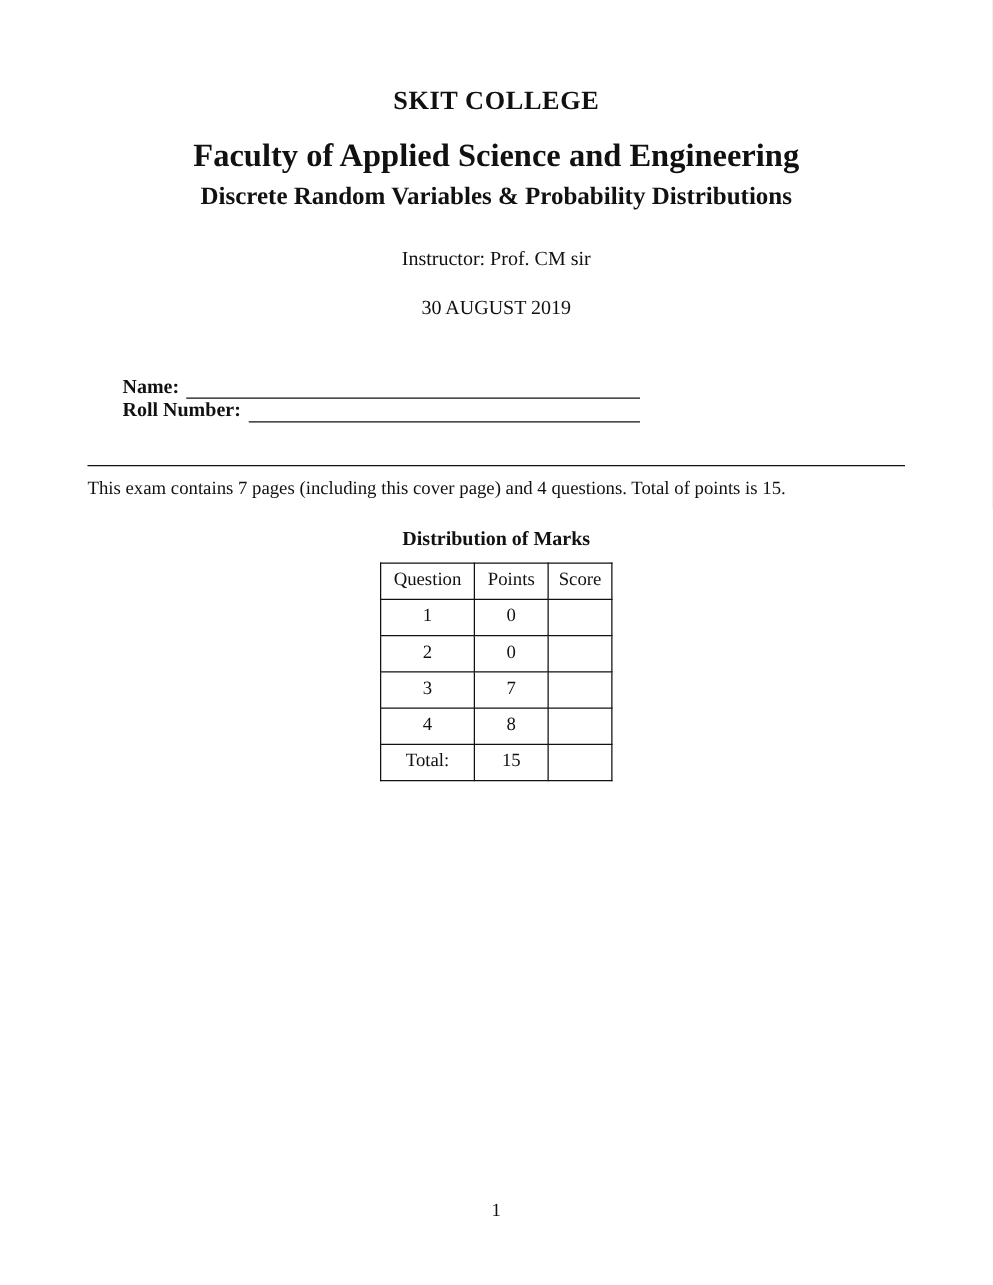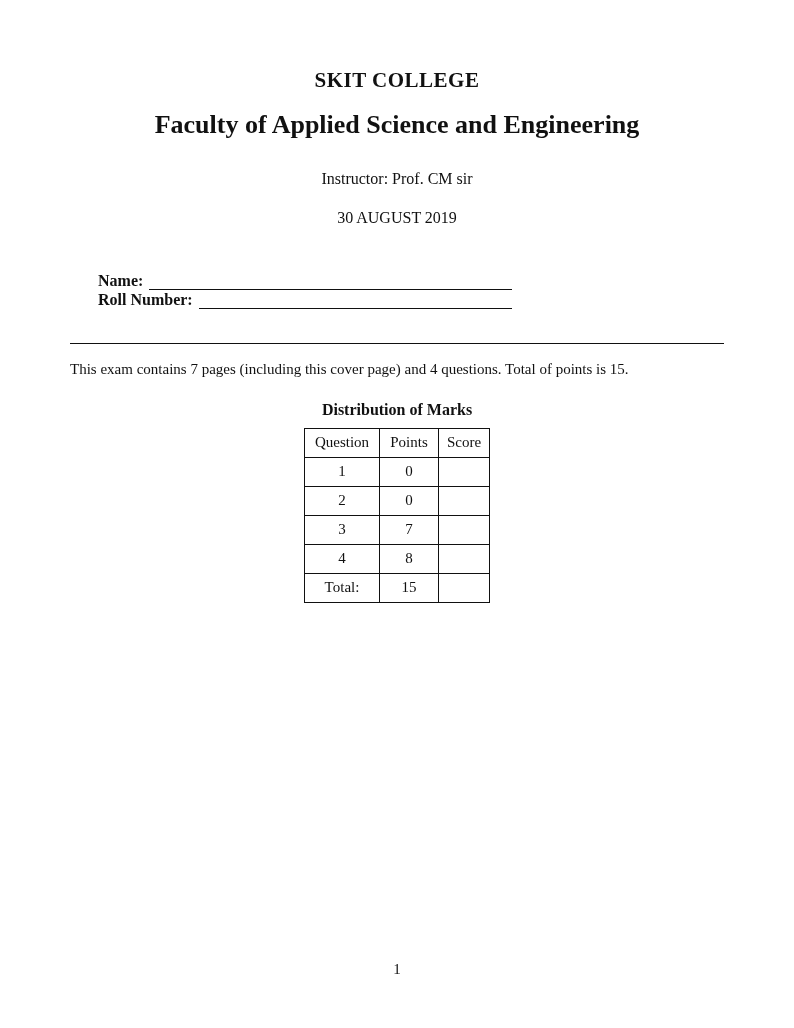--- a/index.html
+++ b/index.html
@@ -76,21 +76,21 @@
     flex: 1 1 auto;
     border-bottom: 1px solid #111111;
     height: 15px;
   }
   .divider-rule {
     border: none;
     border-top: 1px solid #111111;
     margin: 34px 70px 0 70px;
   }
   .exam-info {
-    margin: 16px 70px 0 70px;
+    margin: 9px 70px 0 70px;
     font-size: 15px;
     line-height: 1.25;
   }
   .marks-title {
     margin-top: 22px;
     text-align: center;
     font-size: 16px;
     font-weight: bold;
   }
   table.marks-table {
@@ -120,20 +120,21 @@
   }
 </style>
 </head>
 <body>
 
 <div class="page">
 
   <div class="header-block">
     <div class="college-title">SKIT COLLEGE</div>
     <div class="faculty-title">Faculty of Applied Science and Engineering</div>
+    <div class="quiz-subtitle">Discrete Random Variables &amp; Probability Distributions</div>
     <div class="instructor-line">Instructor: Prof. CM sir</div>
     <div class="date-line">30 AUGUST 2019</div>
   </div>
 
   <div class="fields-block">
     <div class="field-row">
       <span class="field-label">Name:</span>
       <span class="fill-line"></span>
     </div>
     <div class="field-row">

